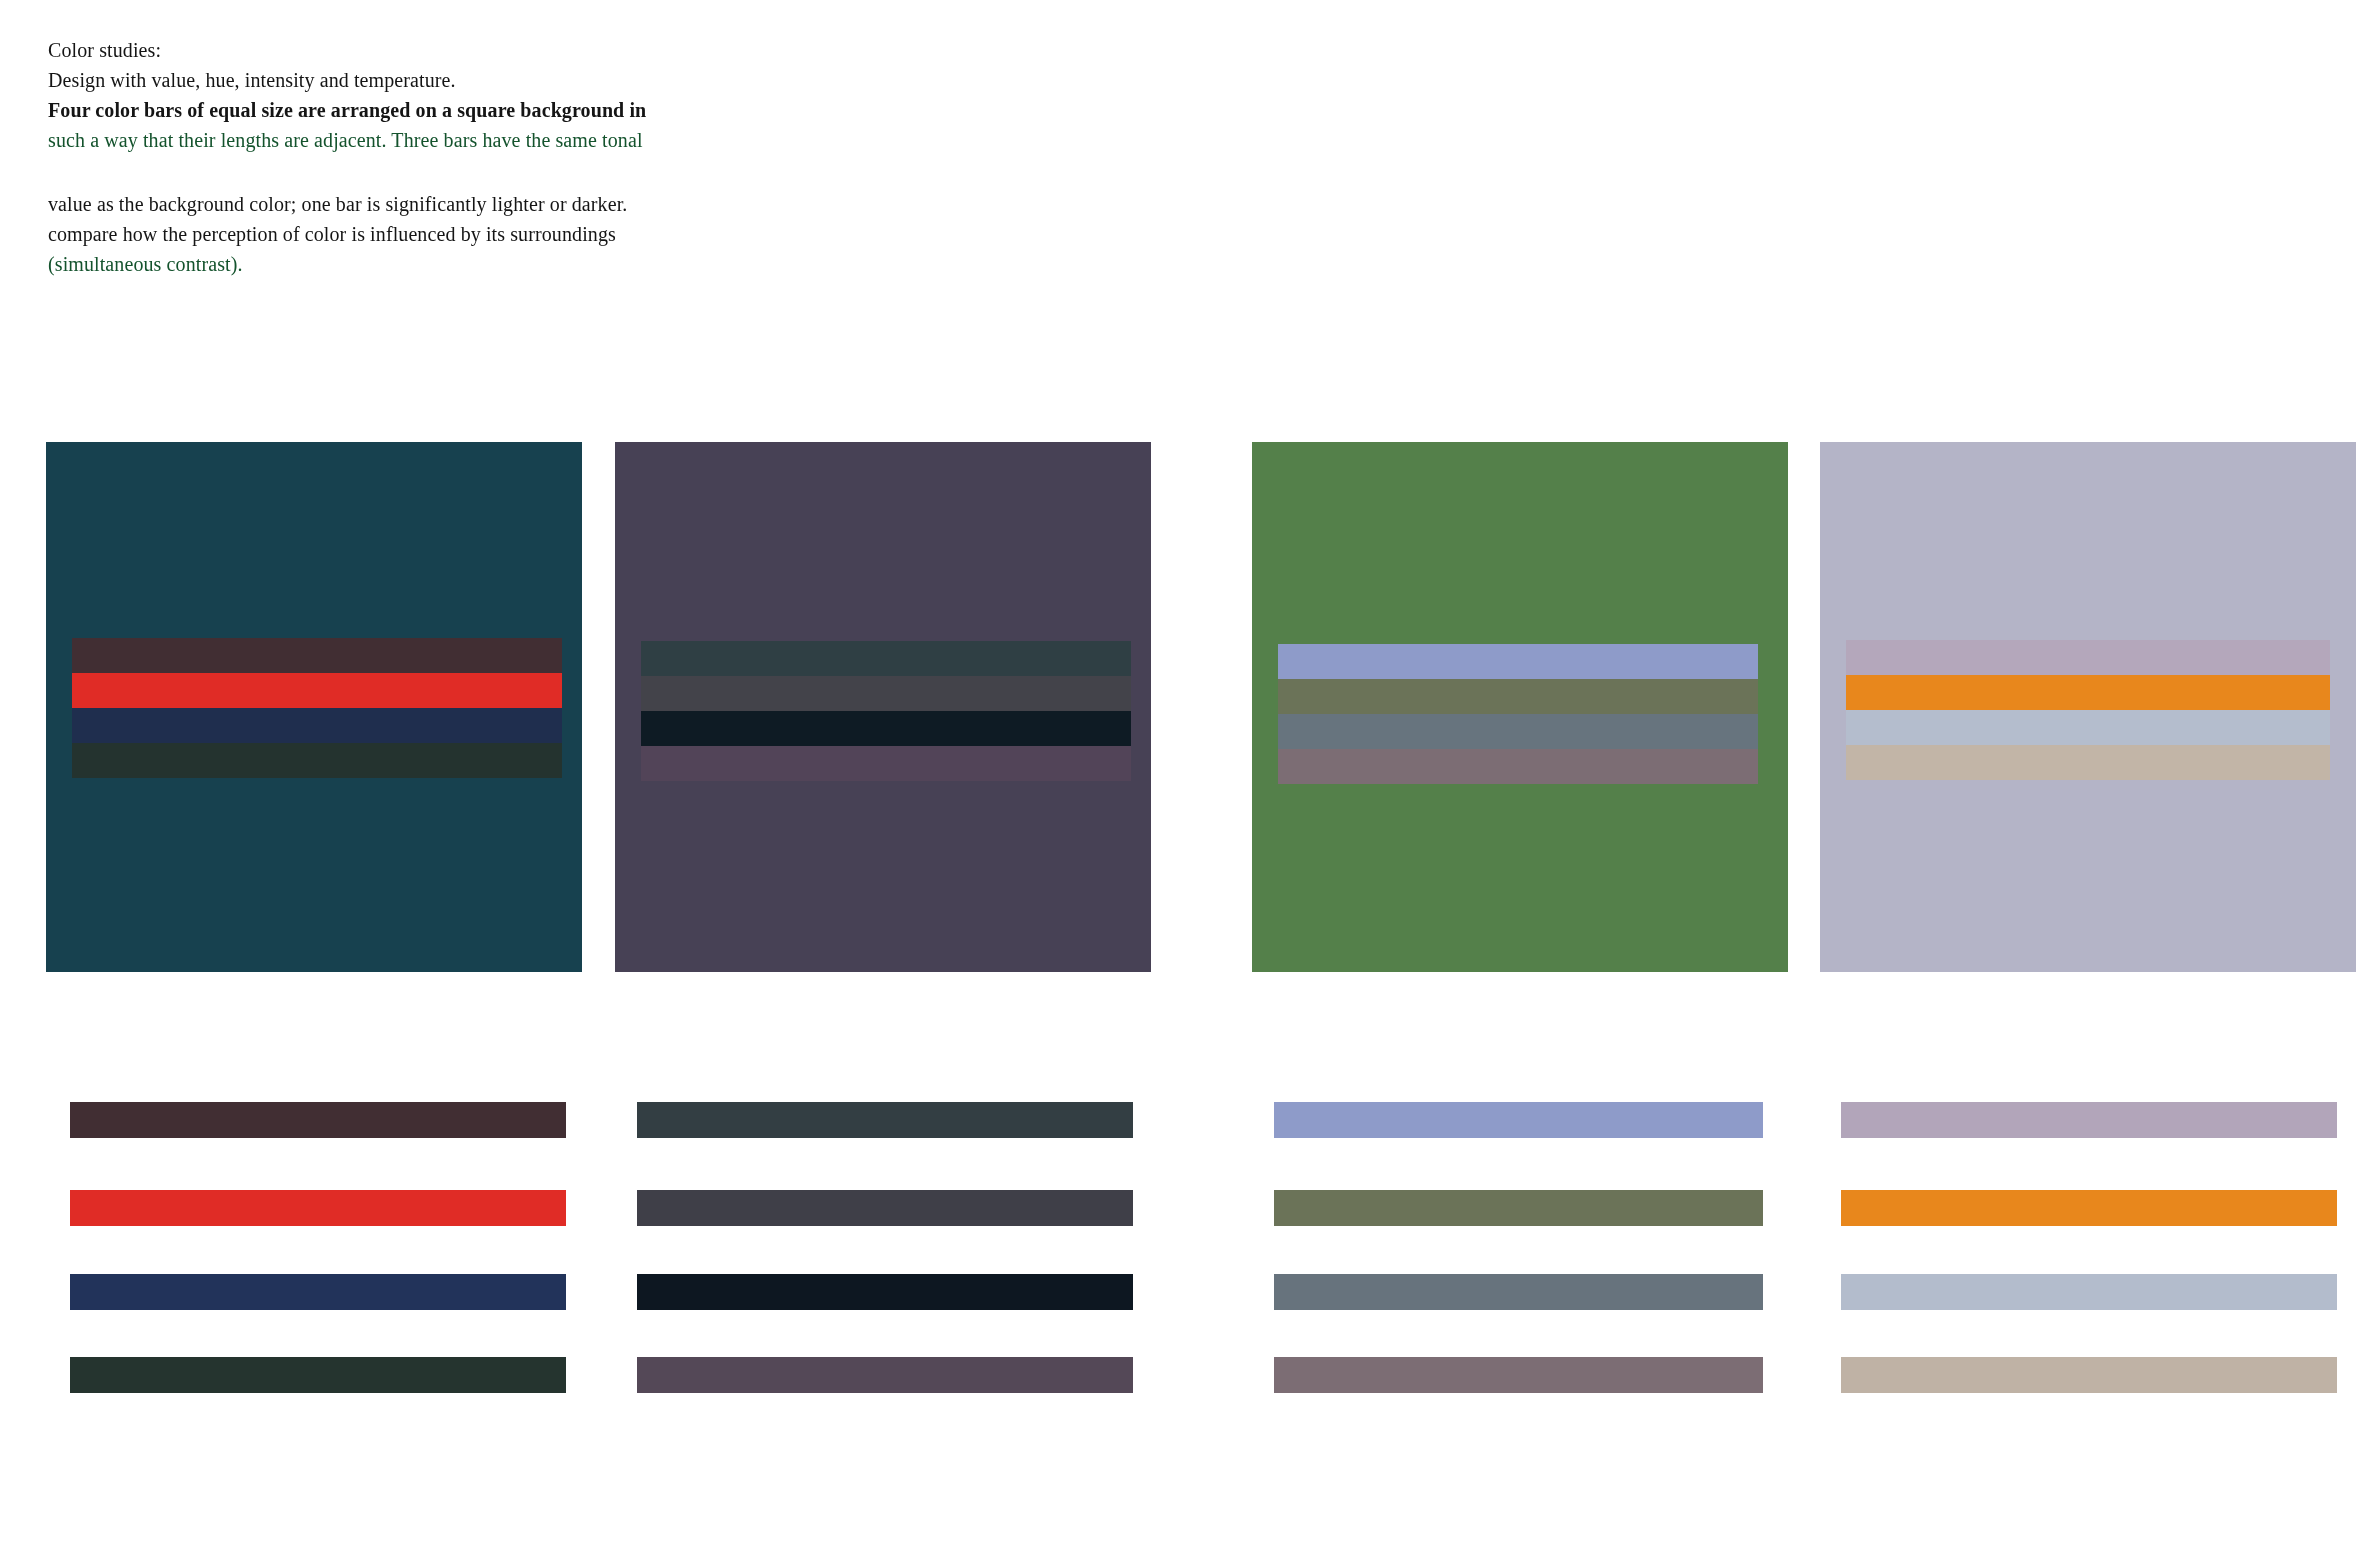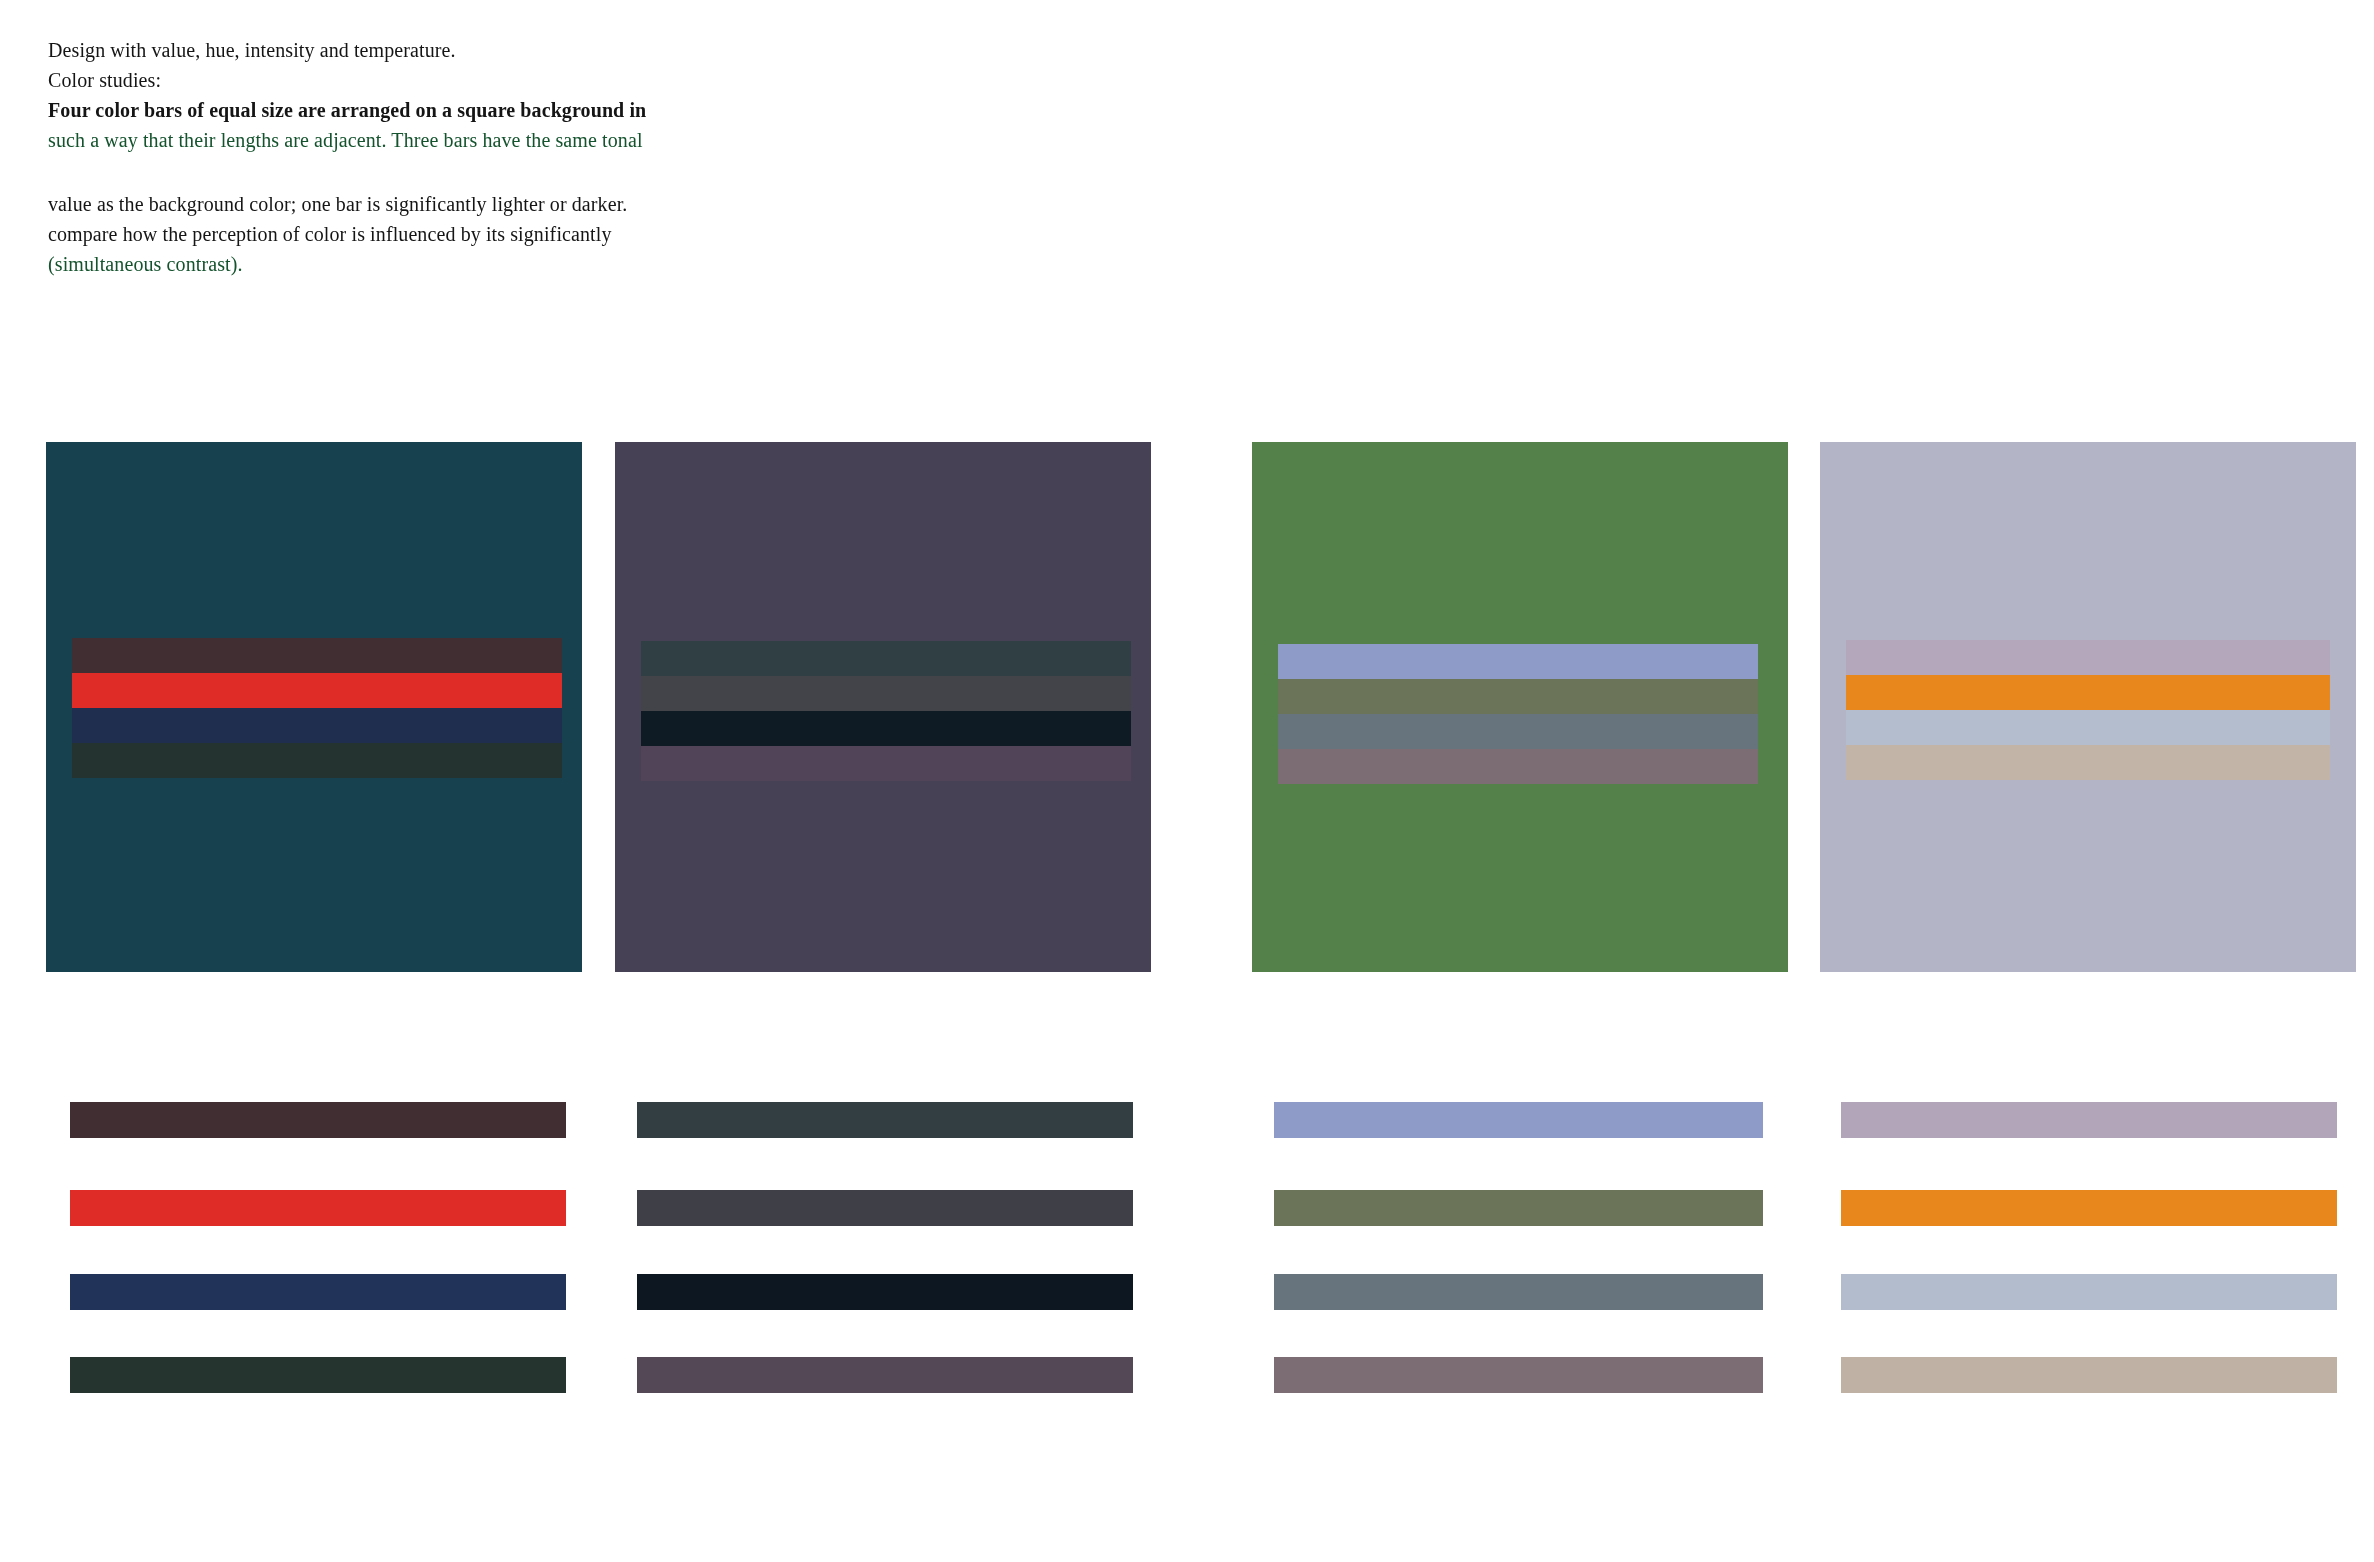--- a/index.html
+++ b/index.html
@@ -92,26 +92,26 @@
   }
   .iso-bar.r0 { top: 0px;   }
   .iso-bar.r1 { top: 88px;  }
   .iso-bar.r2 { top: 172px; }
   .iso-bar.r3 { top: 255px; }
 </style>
 </head>
 <body style="background: rgb(255, 255, 255);">
 
 <div id="caption">
+  <div class="line" style="color: rgb(21, 21, 21);">Color studies:</div>
   <div class="line" style="color: rgb(21, 21, 21);">Design with value, hue, intensity and temperature.</div>
-  <div class="line" style="color: rgb(21, 21, 21);">Color studies:</div>
   <div class="line" style="color: rgb(21, 21, 21); font-weight: bold;">Four color bars of equal size are arranged on a square background in</div>
   <div class="line" style="color: #14532d;">such a way that their lengths are adjacent. Three bars have the same tonal</div>
   <div class="line" style="color: rgb(21, 21, 21); margin-top: 34px;">value as the background color; one bar is significantly lighter or darker.</div>
-  <div class="line" style="color: rgb(21, 21, 21);">compare how the perception of color is influenced by its significantly</div>
+  <div class="line" style="color: rgb(21, 21, 21);">compare how the perception of color is influenced by its surroundings</div>
   <div class="line" style="color: #14532d;">(simultaneous contrast).</div>
 </div>
 
 <div id="panels">
 
   <div class="panel p0" style="background: rgb(23, 65, 79);">
     <div class="panel-bars">
       <div class="panel-bar" style="background: rgb(65, 46, 51);"></div>
       <div class="panel-bar" style="background: rgb(224, 44, 38);"></div>
       <div class="panel-bar" style="background: rgb(31, 46, 78);"></div>

